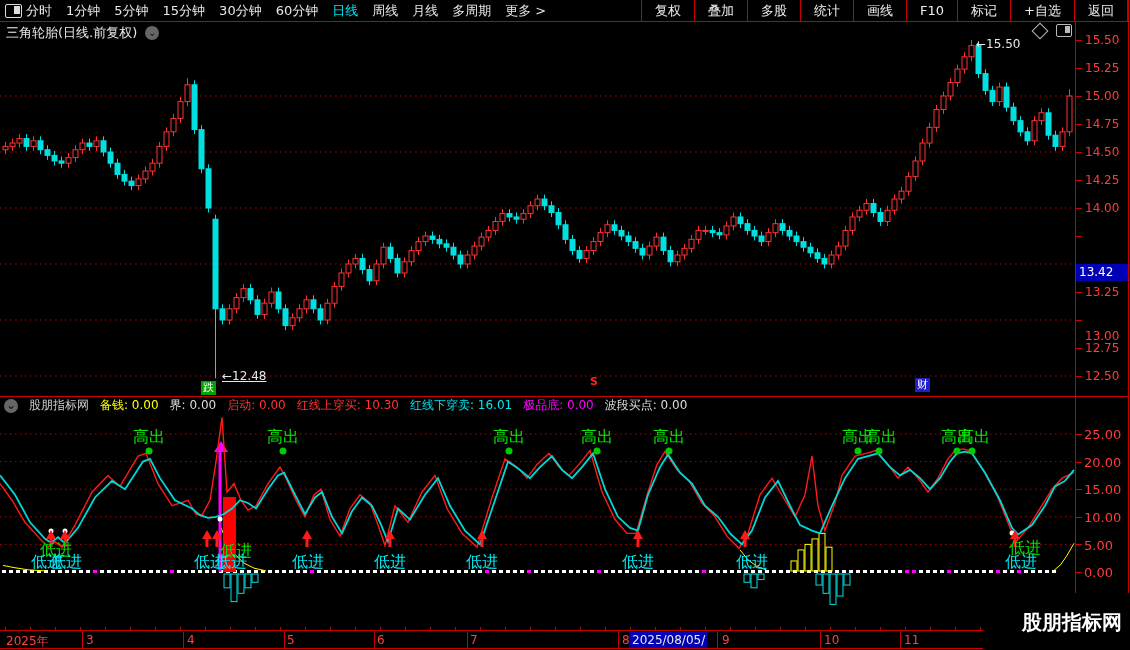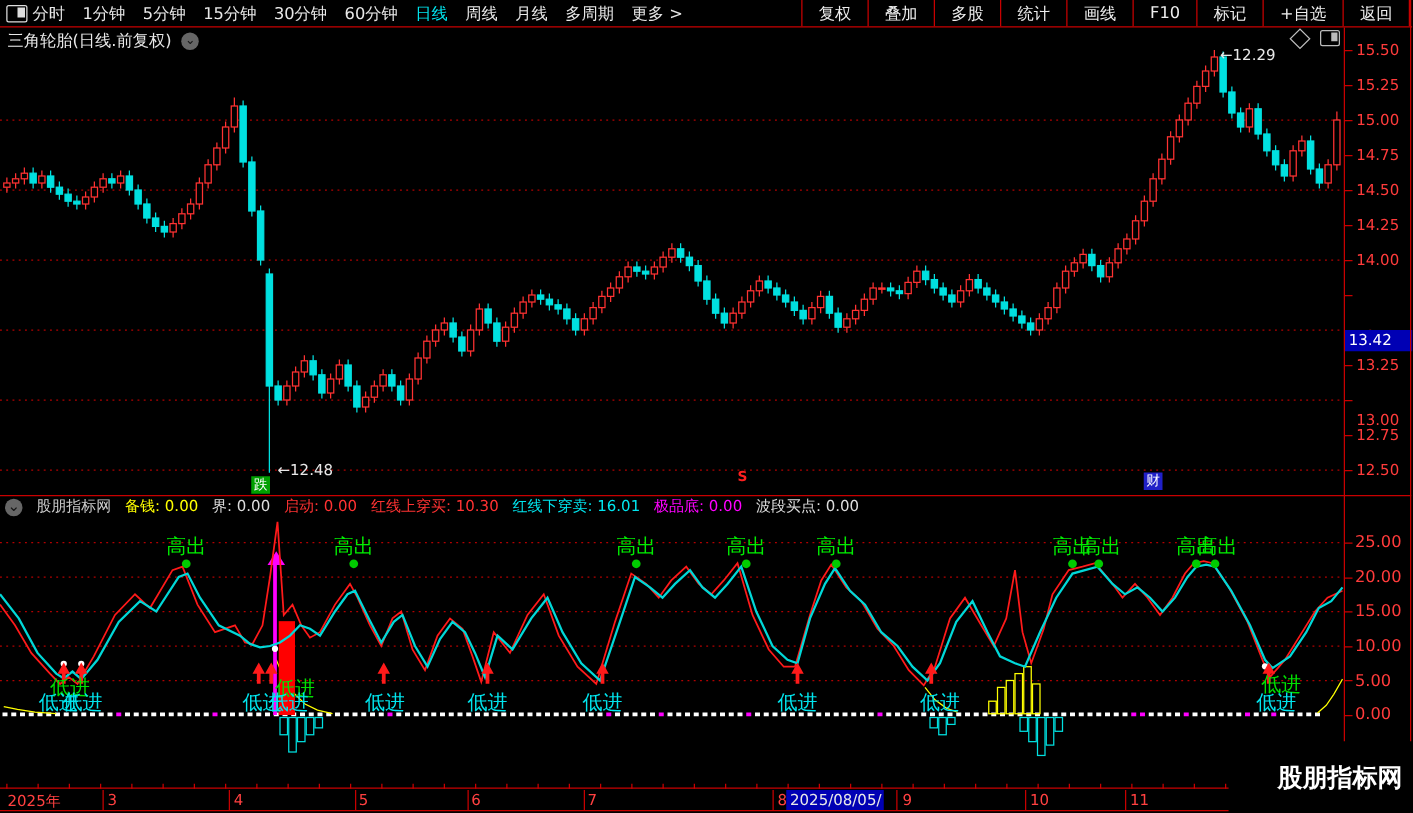--- a/index.html
+++ b/index.html
@@ -760,22 +760,22 @@
       <div class="dlabel" style="left: 287px;">5</div>
       <div class="dlabel" style="left: 377px;">6</div>
       <div class="dlabel" style="left: 470px;">7</div>
       <div class="dlabel" style="left: 622px;">8</div>
       <div class="dlabel" style="left: 722px;">9</div>
       <div class="dlabel" style="left: 824px;">10</div>
       <div class="dlabel" style="left: 904px;">11</div>
       <div class="datebox" style="left: 629px; width: 72px;">2025/08/05/二</div>
     </div>
 
-  <div class="ann" style="left:222px;top:369px;">←12.48</div>
-  <div class="ann" style="left:976px;top:37px;">←12.29</div>
+  <div class="ann" style="left:222px;top:369px;text-decoration:underline;">←12.48</div>
+  <div class="ann" style="left:976px;top:37px;">←15.50</div>
 
   <div class="vline" style="left:1075px;top:22px;height:626px;"></div>
   <div class="hline" style="left:0;top:396px;width:1129px;"></div>
   <div class="hline" style="left:0;top:630px;width:983px;"></div>
   <div class="hline" style="left:0;top:648px;width:983px;"></div>
   <div class="vline" style="left:1128px;top:0;height:650px;"></div>
 
   <div class="wm">
     <div class="wm1">股朋指标网</div>
   </div>

